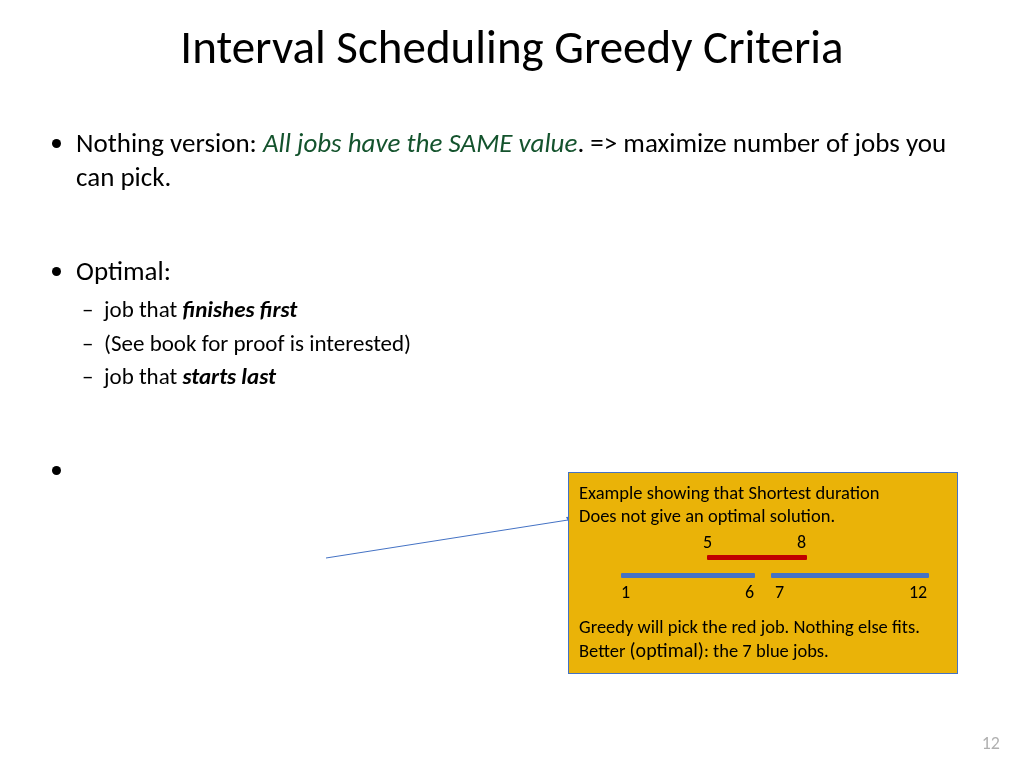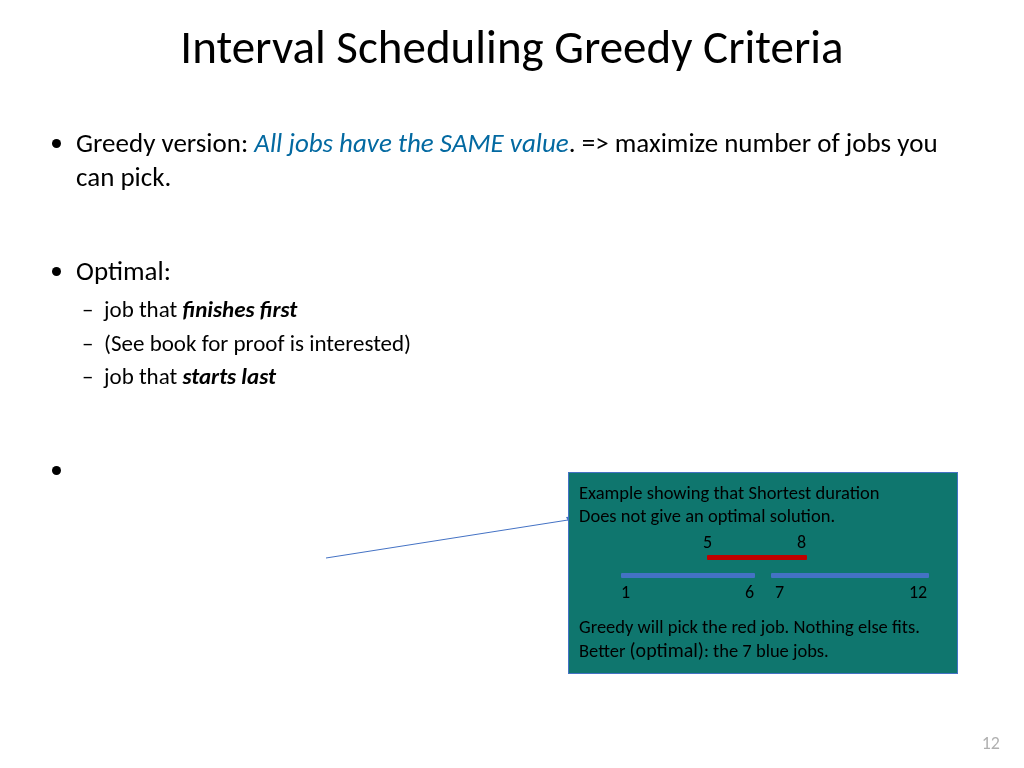--- a/index.html
+++ b/index.html
@@ -54,21 +54,21 @@
     line-height: 1.45;
     position: relative;
   }
   ul.sub > li::before {
     content: "–";
     position: absolute;
     left: -22px;
     top: 0;
   }
   .red-italic {
-    color: #0369a1;
+    color: #14532d;
     font-style: italic;
   }
   .bi {
     font-weight: bold;
     font-style: italic;
     text-align: right;
   }
   .spacer {
     height: 44px;
     list-style: none;
@@ -77,21 +77,21 @@
   .example-box {
     position: absolute;
     top: 472px;
     left: 568px;
     width: 390px;
     border: 1px solid #4472c4;
     padding: 8px 10px 10px 10px;
     box-sizing: border-box;
     font-size: 18.5px;
     line-height: 1.25;
-    background: #0f766e;
+    background: #eab308;
   }
   .example-box .small {
     font-size: 20px;
   }
   .diagram {
     position: relative;
     width: 100%;
     height: 78px;
     margin: 4px 0 6px 0;
   }
@@ -137,21 +137,21 @@
 </head>
 <body>
 
 <div class="slide">
 
   <div class="title">Interval Scheduling Greedy Criteria</div>
 
   <div class="body">
     <ul class="top">
       <li>
-        <span>Greedy version: </span><span class="red-italic">All jobs have the SAME value</span><span>. =&gt; maximize number of jobs you can pick.</span>
+        <span>Nothing version: </span><span class="red-italic">All jobs have the SAME value</span><span>. =&gt; maximize number of jobs you can pick.</span>
       </li>
 
       <li class="spacer"></li>
 
       <li>
         <span>Optimal:</span>
         <ul class="sub">
           <li>
             <span>job that </span><span class="bi">finishes first</span>
           </li>

